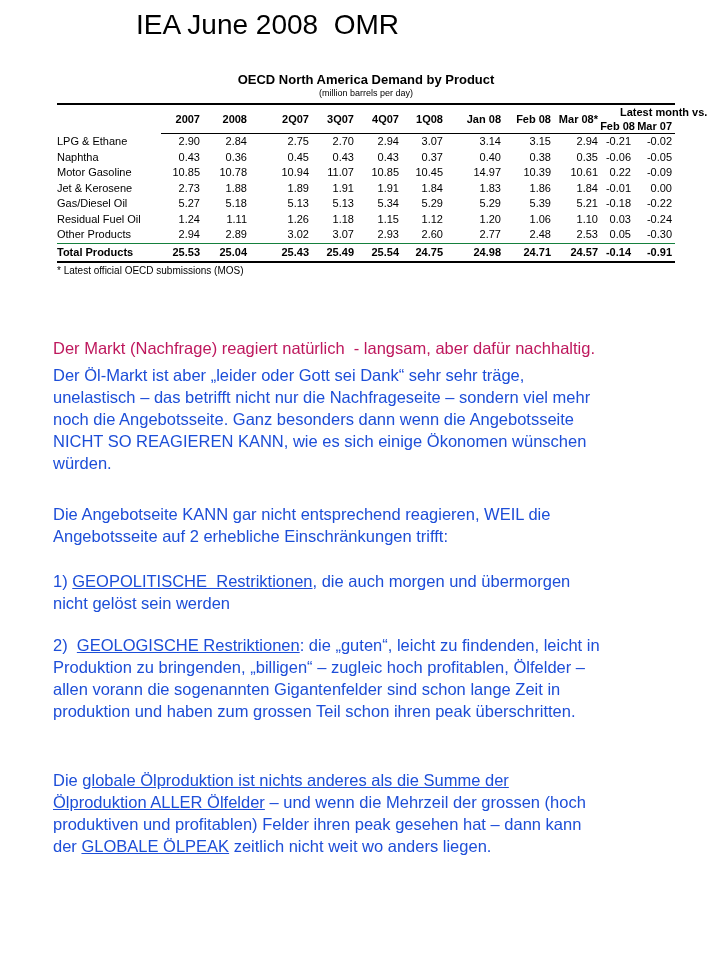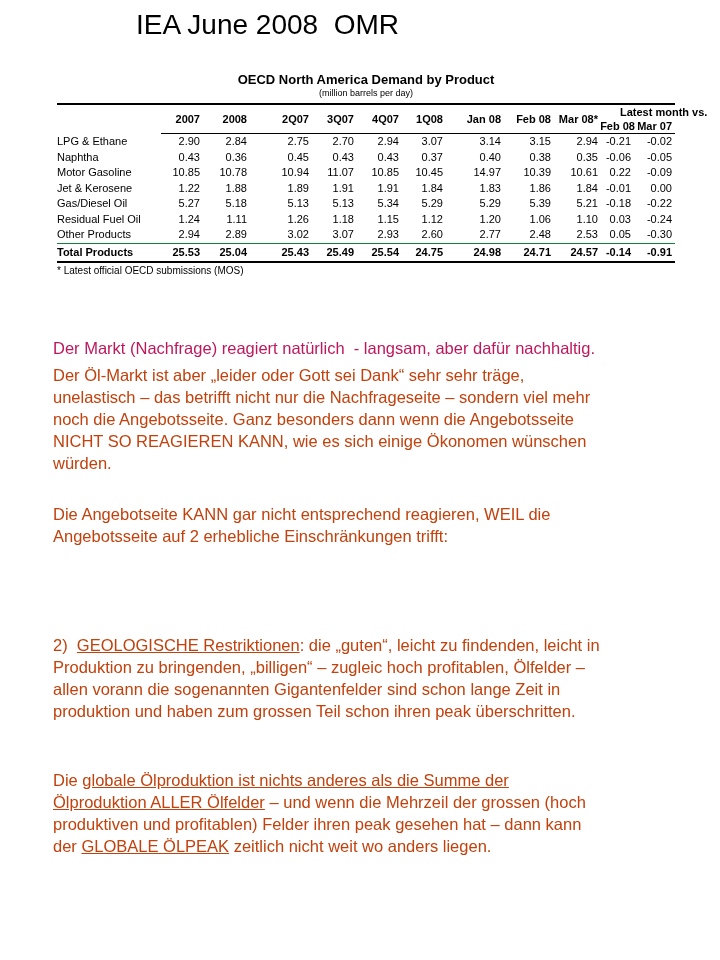--- a/index.html
+++ b/index.html
@@ -29,21 +29,21 @@
   table.demand thead .corner{border-bottom:none;}
   table.demand thead .vs-h{text-align:center;border-bottom:none;padding-left:22px;}
   table.demand thead .vs-sub{border-bottom:1px solid #000;}
   table.demand tr.total td{font-weight:bold;border-top:1px solid #15803d;line-height:17px;}
   table.demand td.pr4{padding-right:4px;}
   table.demand th:last-child,table.demand td:last-child{padding-right:3px;}
   .foot{font-size:10px;line-height:10px;margin-top:3px;text-align:left;}
   
   .para{
     position:absolute;left:53px;width:662px;font-size:16.5px;line-height:22px;
-    white-space:pre-wrap;color:#c2410c;
+    white-space:pre-wrap;color:#1d4ed8;
   }
   .seg-u{text-decoration:underline;}
   .seg-bu{text-decoration:underline;font-weight:normal;}
 </style>
 </head>
 <body>
 
 <div class="page">
 
   <div class="page-title">IEA June 2008  OMR</div>
@@ -123,21 +123,21 @@
             <td>10.85</td>
             <td>10.45</td>
             <td>14.97</td>
             <td>10.39</td>
             <td>10.61</td>
             <td class="pr4">0.22</td>
             <td>-0.09</td>
           </tr>
           <tr>
             <td class="lbl">Jet &amp; Kerosene</td>
-            <td>1.22</td>
+            <td>2.73</td>
             <td>1.88</td>
             <td>1.89</td>
             <td>1.91</td>
             <td>1.91</td>
             <td>1.84</td>
             <td>1.83</td>
             <td>1.86</td>
             <td>1.84</td>
             <td class="pr4">-0.01</td>
             <td>0.00</td>
@@ -204,20 +204,22 @@
   </div>
 
   <div class="para" style="top: 325px; color: #be185d; margin-top: 12px;"><span>Der Markt (Nachfrage) reagiert natürlich  - langsam, aber dafür nachhaltig.</span></div>
   <div class="para" style="top:364px"><span>Der Öl-Markt ist aber „leider oder Gott sei Dank“ sehr sehr träge,
 unelastisch – das betrifft nicht nur die Nachfrageseite – sondern viel mehr
 noch die Angebotsseite. Ganz besonders dann wenn die Angebotsseite
 NICHT SO REAGIEREN KANN, wie es sich einige Ökonomen wünschen
 würden.</span></div>
   <div class="para" style="top:503px"><span>Die Angebotseite KANN gar nicht entsprechend reagieren, WEIL die
 Angebotsseite auf 2 erhebliche Einschränkungen trifft:</span></div>
+  <div class="para" style="top:570px"><span>1) </span><span class="seg-u">GEOPOLITISCHE  Restriktionen</span><span>, die auch morgen und übermorgen
+nicht gelöst sein werden</span></div>
   <div class="para" style="top:634px"><span>2)  </span><span class="seg-u">GEOLOGISCHE Restriktionen</span><span>: die „guten“, leicht zu findenden, leicht in
 Produktion zu bringenden, „billigen“ – zugleic hoch profitablen, Ölfelder –
 allen vorann die sogenannten Gigantenfelder sind schon lange Zeit in
 produktion und haben zum grossen Teil schon ihren peak überschritten.</span></div>
   <div class="para" style="top:769px"><span>Die </span><span class="seg-u">globale Ölproduktion ist nichts anderes als die Summe der
 Ölproduktion ALLER Ölfelder</span><span> – und wenn die Mehrzeil der grossen (hoch
 produktiven und profitablen) Felder ihren peak gesehen hat – dann kann
 der </span><span class="seg-bu">GLOBALE ÖLPEAK</span><span> zeitlich nicht weit wo anders liegen.</span></div>
 
 </div>

